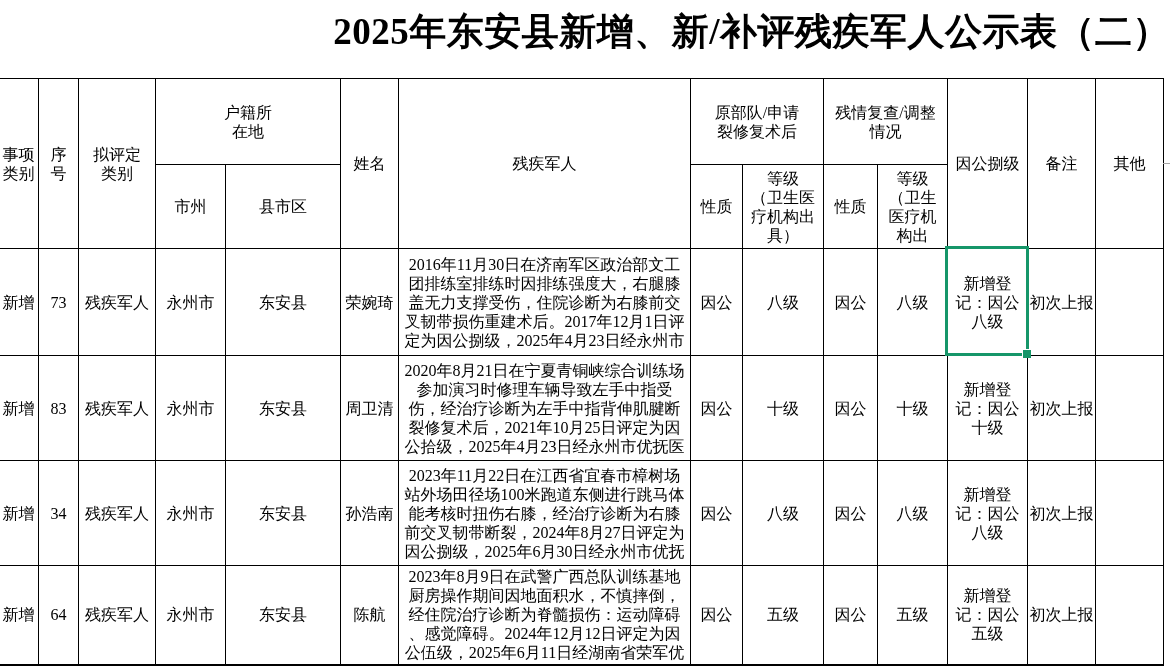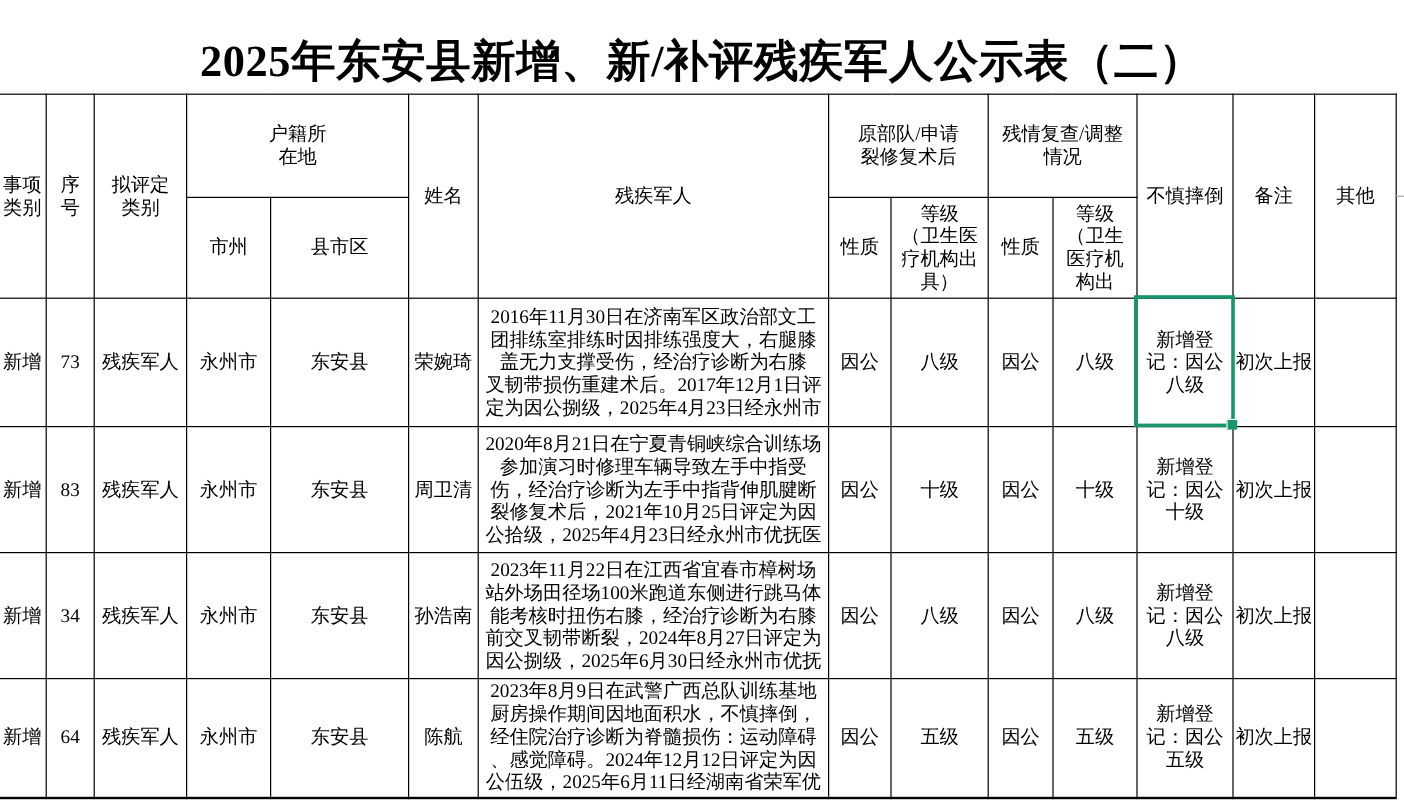--- a/index.html
+++ b/index.html
@@ -2,22 +2,22 @@
 <html><head>
 <meta charset="utf-8">
 <style>
   html,body { margin:0; padding:0; background:#fff; }
   .stage {
     position:relative; width:1170px; height:669px; background:#ffffff;
     overflow:hidden; color:#000;
     font-family:"Liberation Serif","DejaVu Serif",serif;
   }
   .title {
-    position:absolute; top:26px; left:0; width:1170px; height:56px;
-    text-align:center; font-size:37px; font-weight:bold; line-height:52px;
+    position:absolute; top:6px; left:0; width:1170px; height:56px;
+    text-align:right; font-size:37px; font-weight:bold; line-height:52px;
     letter-spacing:0.5px; white-space:nowrap;
   }
   table.sheet {
     position:absolute; left:-2px; top:78px;
     border-collapse:collapse; table-layout:fixed;
     border:1px solid #000; border-bottom:2px solid #000;
   }
   table.sheet td {
     border:1px solid #000; padding:0; overflow:hidden;
     text-align:center; vertical-align:middle;
@@ -76,21 +76,21 @@
       <td class="hdr" rowspan="2">拟评定
 类别</td>
       <td class="hdr" colspan="2">户籍所
 在地</td>
       <td class="hdr" rowspan="2">姓名</td>
       <td class="hdr" rowspan="2">残疾军人</td>
       <td class="hdr" colspan="2">原部队/申请
 裂修复术后</td>
       <td class="hdr" colspan="2">残情复查/调整
 情况</td>
-      <td class="hdr" rowspan="2">不慎摔倒</td>
+      <td class="hdr" rowspan="2">因公捌级</td>
       <td class="hdr" rowspan="2">备注</td>
       <td class="hdr" rowspan="2">其他</td>
     </tr>
 
     <tr style="height:84px">
       <td class="hdr">市州</td>
       <td class="hdr">县市区</td>
       <td class="hdr">性质</td>
       <td class="hdr">等级
 （卫生医
@@ -105,21 +105,21 @@
 
     <tr style="height:107px">
       <td>新增</td>
       <td>73</td>
       <td>残疾军人</td>
       <td>永州市</td>
       <td>东安县</td>
       <td>荣婉琦</td>
       <td class="disability">2016年11月30日在济南军区政治部文工
 团排练室排练时因排练强度大，右腿膝
-盖无力支撑受伤，经治疗诊断为右膝
+盖无力支撑受伤，住院诊断为右膝前交
 叉韧带损伤重建术后。2017年12月1日评
 定为因公捌级，2025年4月23日经永州市</td>
       <td>因公</td>
       <td>八级</td>
       <td>因公</td>
       <td>八级</td>
       <td>新增登
 记：因公
 八级</td>
       <td>初次上报</td>

